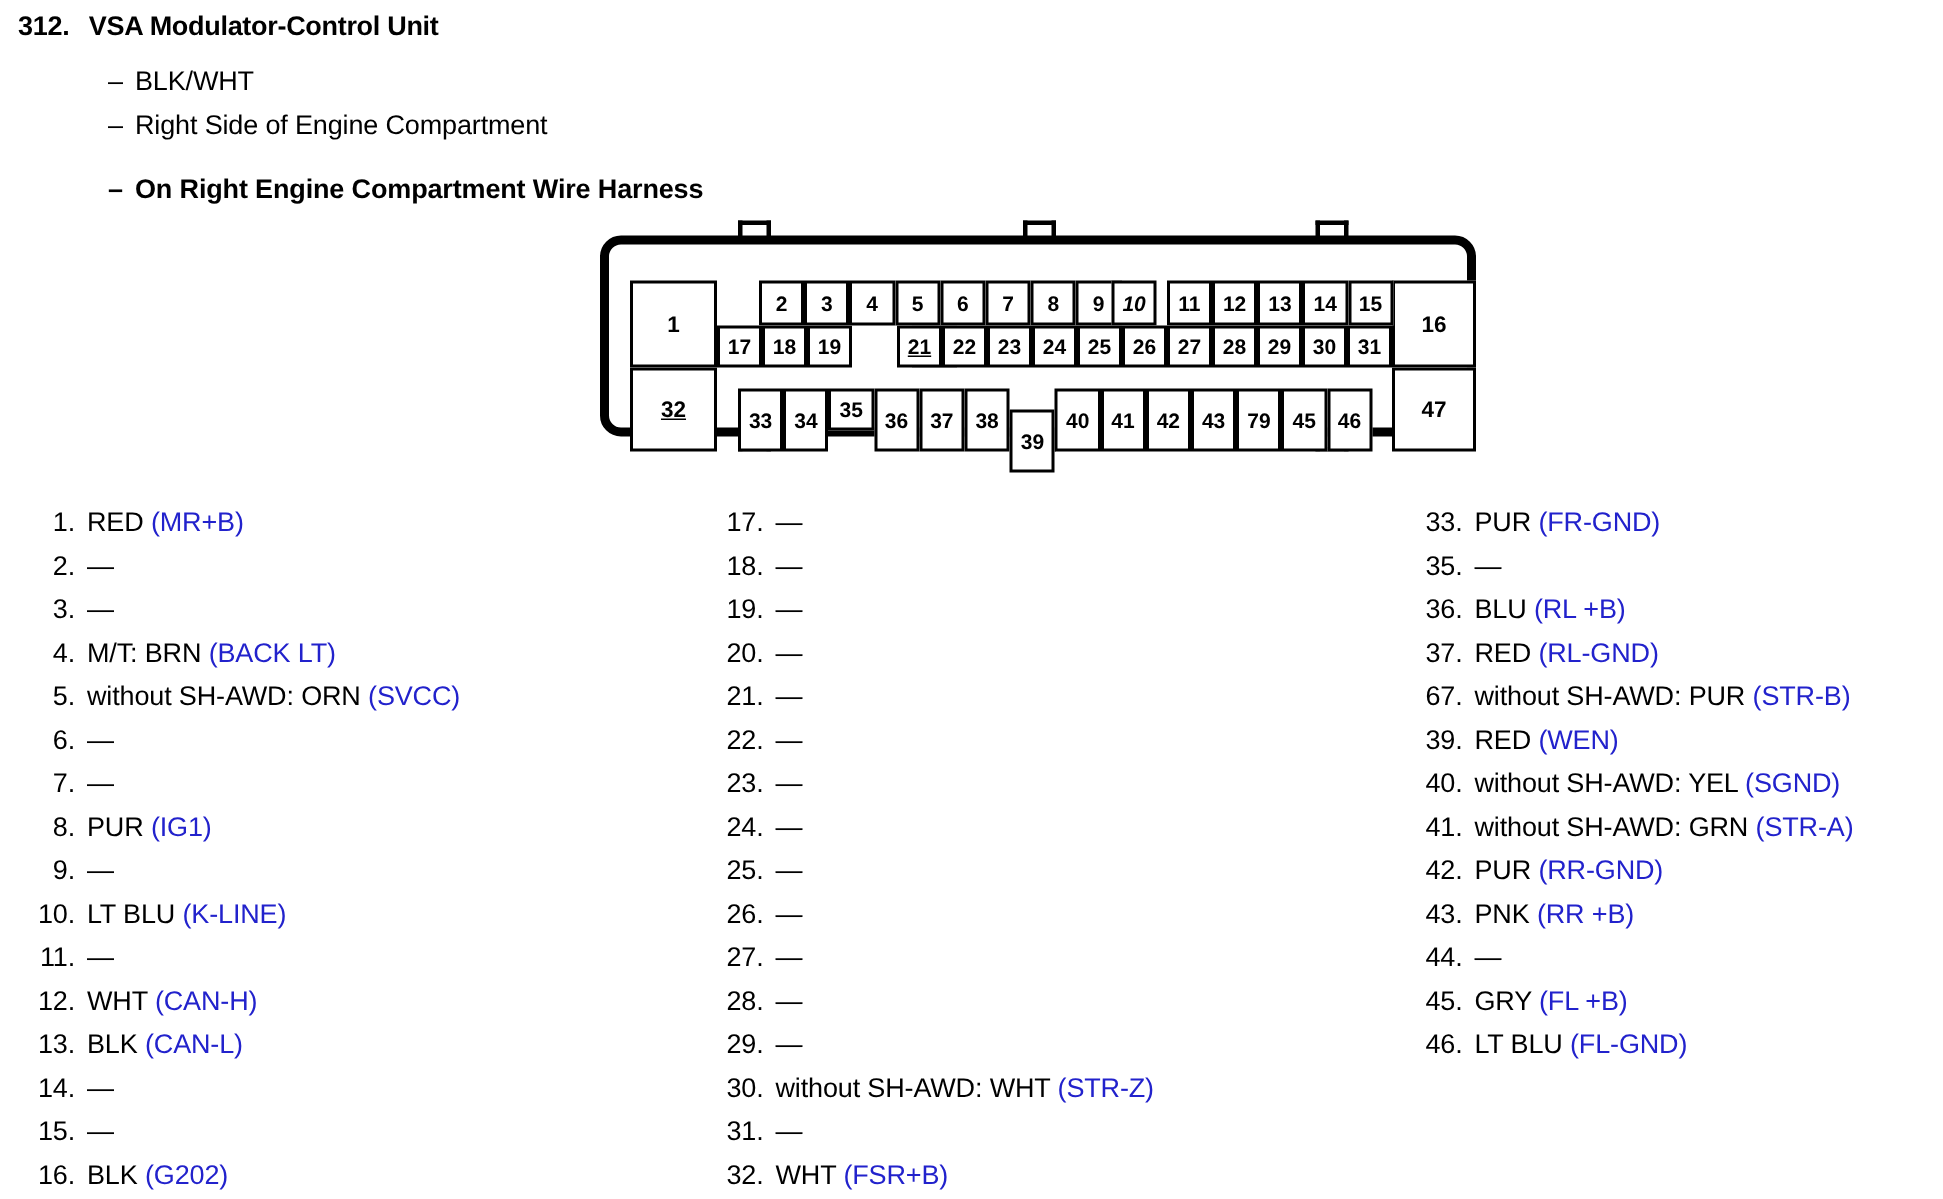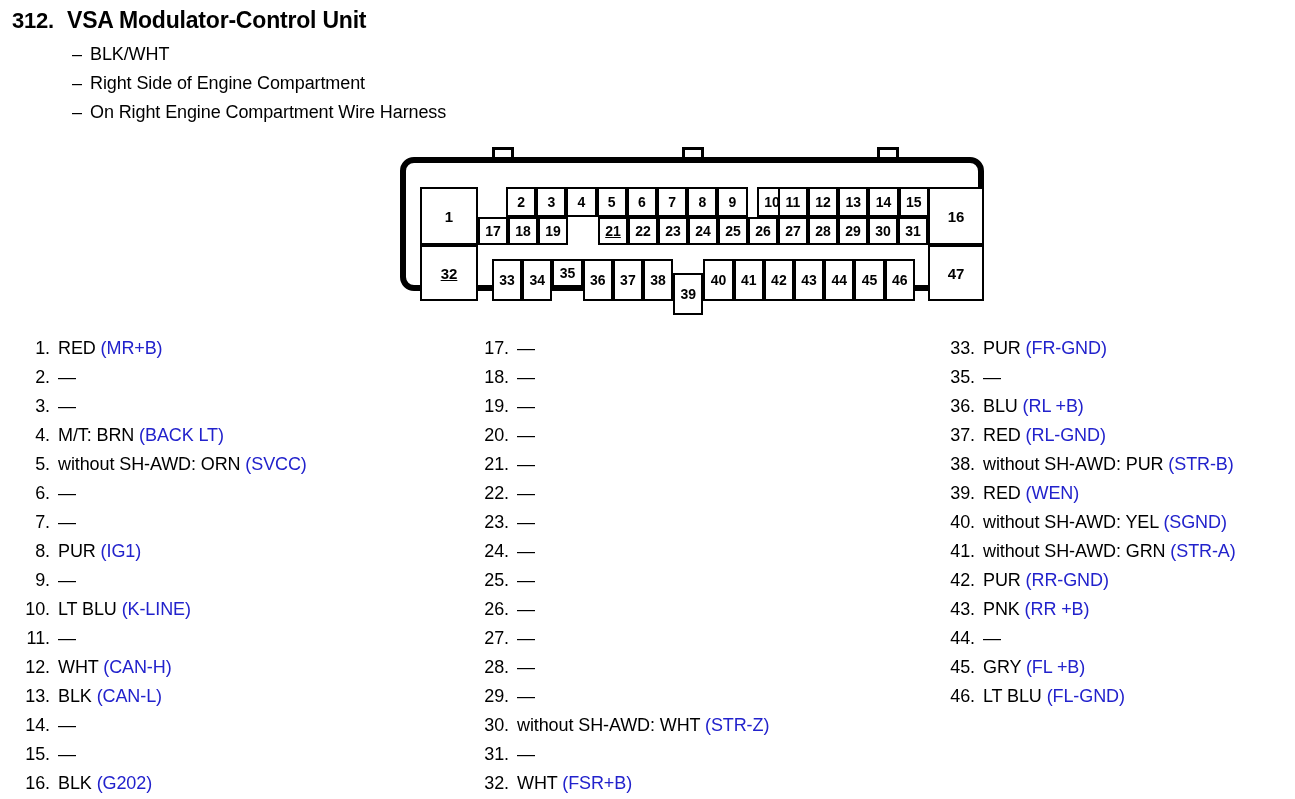--- a/index.html
+++ b/index.html
@@ -23,26 +23,26 @@
     top: 0;
     width: 1295px;
   }
   #title-row {
     position: absolute;
     left: 12px;
     top: 7px;
     white-space: nowrap;
   }
   #title-number {
-    font-size: 22px;
+    font-size: 18px;
     font-weight: bold;
     letter-spacing: -0.2px;
   }
   #title-text {
-    font-size: 23px;
+    font-size: 18px;
     font-weight: bold;
     margin-left: 13px;
     letter-spacing: -0.2px;
   }
   .note-line {
     position: absolute;
     left: 72px;
     font-size: 18px;
     white-space: nowrap;
     letter-spacing: -0.1px;
@@ -136,21 +136,21 @@
 <div id="header-block">
   <div id="title-row">
     <span id="title-number">312.</span><span id="title-text">VSA Modulator-Control Unit</span>
   </div>
   <div class="note-line" id="note-0" style="top:44px;">
     <span class="note-dash">–</span><span>BLK/WHT</span>
   </div>
   <div class="note-line" id="note-1" style="top:73px;">
     <span class="note-dash">–</span><span>Right Side of Engine Compartment</span>
   </div>
-  <div class="note-line" id="note-2" style="top:102px;">
+  <div class="note-line" id="note-2" style="top:116px;font-weight:bold;">
     <span class="note-dash">–</span><span>On Right Engine Compartment Wire Harness</span>
   </div>
 </div>
 
 <div id="connector-wrap">
   <div class="tab tab-top" style="left:96px;"></div>
   <div class="tab tab-top" style="left:286px;"></div>
   <div class="tab tab-top" style="left:481px;"></div>
   <div class="tab tab-bot" style="left:96px;"></div>
   <div class="tab tab-bot" style="left:286px;"></div>
@@ -167,21 +167,21 @@
 
       <div id="row-top">
           <div class="cell" style="left: 86px; top: 0px; width: 30.2px; height: 30px;">2</div>
           <div class="cell" style="left: 116.2px; top: 0px; width: 30.2px; height: 30px;">3</div>
           <div class="cell" style="left: 146.4px; top: 0px; width: 30.2px; height: 30px;">4</div>
           <div class="cell" style="left: 176.6px; top: 0px; width: 30.2px; height: 30px;">5</div>
           <div class="cell" style="left: 206.8px; top: 0px; width: 30.2px; height: 30px;">6</div>
           <div class="cell" style="left: 237px; top: 0px; width: 30.2px; height: 30px;">7</div>
           <div class="cell" style="left: 267.2px; top: 0px; width: 30.2px; height: 30px;">8</div>
           <div class="cell" style="left: 297.4px; top: 0px; width: 30.2px; height: 30px;">9</div>
-          <div class="cell" style="left: 337px; top: 0px; width: 30.2px; height: 30px;">10</div>
+          <div class="cell" style="left: 321px; top: 0px; width: 30.2px; height: 30px; font-style: italic;">10</div>
           <div class="cell" style="left: 357.8px; top: 0px; width: 30.2px; height: 30px;">11</div>
           <div class="cell" style="left: 388px; top: 0px; width: 30.2px; height: 30px;">12</div>
           <div class="cell" style="left: 418.2px; top: 0px; width: 30.2px; height: 30px;">13</div>
           <div class="cell" style="left: 448.4px; top: 0px; width: 30.2px; height: 30px;">14</div>
           <div class="cell" style="left: 478.6px; top: 0px; width: 30.2px; height: 30px;">15</div>
         </div>
       <div id="row-mid">
           <div class="cell" style="left: 58px; top: 30px; width: 30px; height: 28px;">17</div>
           <div class="cell" style="left: 88px; top: 30px; width: 30px; height: 28px;">18</div>
           <div class="cell" style="left: 118px; top: 30px; width: 30px; height: 28px;">19</div>
@@ -203,21 +203,21 @@
           <div class="cell" style="left: 102.2px; top: 72px; width: 30.2px; height: 42px;">34</div>
           <div class="cell" style="left: 132.4px; top: 72px; width: 30.2px; height: 28px;">35</div>
           <div class="cell" style="left: 162.6px; top: 72px; width: 30.2px; height: 42px;">36</div>
           <div class="cell" style="left: 192.8px; top: 72px; width: 30.2px; height: 42px;">37</div>
           <div class="cell" style="left: 223px; top: 72px; width: 30.2px; height: 42px;">38</div>
           <div class="cell" style="left: 253.2px; top: 72px; width: 30.2px; height: 42px; margin-top: 14px;">39</div>
           <div class="cell" style="left: 283.4px; top: 72px; width: 30.2px; height: 42px;">40</div>
           <div class="cell" style="left: 313.6px; top: 72px; width: 30.2px; height: 42px;">41</div>
           <div class="cell" style="left: 343.8px; top: 72px; width: 30.2px; height: 42px;">42</div>
           <div class="cell" style="left: 374px; top: 72px; width: 30.2px; height: 42px;">43</div>
-          <div class="cell" style="left: 404.2px; top: 72px; width: 30.2px; height: 42px;">44</div>
+          <div class="cell" style="left: 404.2px; top: 72px; width: 30.2px; height: 42px;">79</div>
           <div class="cell" style="left: 434.4px; top: 72px; width: 30.2px; height: 42px;">45</div>
           <div class="cell" style="left: 464.6px; top: 72px; width: 30.2px; height: 42px;">46</div>
         </div>
     </div>
   </div>
 </div>
 
 <div class="pin-col" id="col-1">
     <div class="pin-row"><span class="pin-num">1.</span><span class="pin-val">RED</span><span class="sig"> (MR+B)</span></div>
     <div class="pin-row"><span class="pin-num">2.</span><span class="dash">—</span></div>
@@ -252,21 +252,21 @@
     <div class="pin-row"><span class="pin-num">29.</span><span class="dash">—</span></div>
     <div class="pin-row"><span class="pin-num">30.</span><span class="pin-val">without SH-AWD: WHT</span><span class="sig"> (STR-Z)</span></div>
     <div class="pin-row"><span class="pin-num">31.</span><span class="dash">—</span></div>
     <div class="pin-row"><span class="pin-num">32.</span><span class="pin-val">WHT</span><span class="sig"> (FSR+B)</span></div>
   </div>
 <div class="pin-col" id="col-3">
     <div class="pin-row"><span class="pin-num">33.</span><span class="pin-val">PUR</span><span class="sig"> (FR-GND)</span></div>
     <div class="pin-row"><span class="pin-num">35.</span><span class="dash">—</span></div>
     <div class="pin-row"><span class="pin-num">36.</span><span class="pin-val">BLU</span><span class="sig"> (RL +B)</span></div>
     <div class="pin-row"><span class="pin-num">37.</span><span class="pin-val">RED</span><span class="sig"> (RL-GND)</span></div>
-    <div class="pin-row"><span class="pin-num">38.</span><span class="pin-val">without SH-AWD: PUR</span><span class="sig"> (STR-B)</span></div>
+    <div class="pin-row"><span class="pin-num">67.</span><span class="pin-val">without SH-AWD: PUR</span><span class="sig"> (STR-B)</span></div>
     <div class="pin-row"><span class="pin-num">39.</span><span class="pin-val">RED</span><span class="sig"> (WEN)</span></div>
     <div class="pin-row"><span class="pin-num">40.</span><span class="pin-val">without SH-AWD: YEL</span><span class="sig"> (SGND)</span></div>
     <div class="pin-row"><span class="pin-num">41.</span><span class="pin-val">without SH-AWD: GRN</span><span class="sig"> (STR-A)</span></div>
     <div class="pin-row"><span class="pin-num">42.</span><span class="pin-val">PUR</span><span class="sig"> (RR-GND)</span></div>
     <div class="pin-row"><span class="pin-num">43.</span><span class="pin-val">PNK</span><span class="sig"> (RR +B)</span></div>
     <div class="pin-row"><span class="pin-num">44.</span><span class="dash">—</span></div>
     <div class="pin-row"><span class="pin-num">45.</span><span class="pin-val">GRY</span><span class="sig"> (FL +B)</span></div>
     <div class="pin-row"><span class="pin-num">46.</span><span class="pin-val">LT BLU</span><span class="sig"> (FL-GND)</span></div>
   </div>
 

